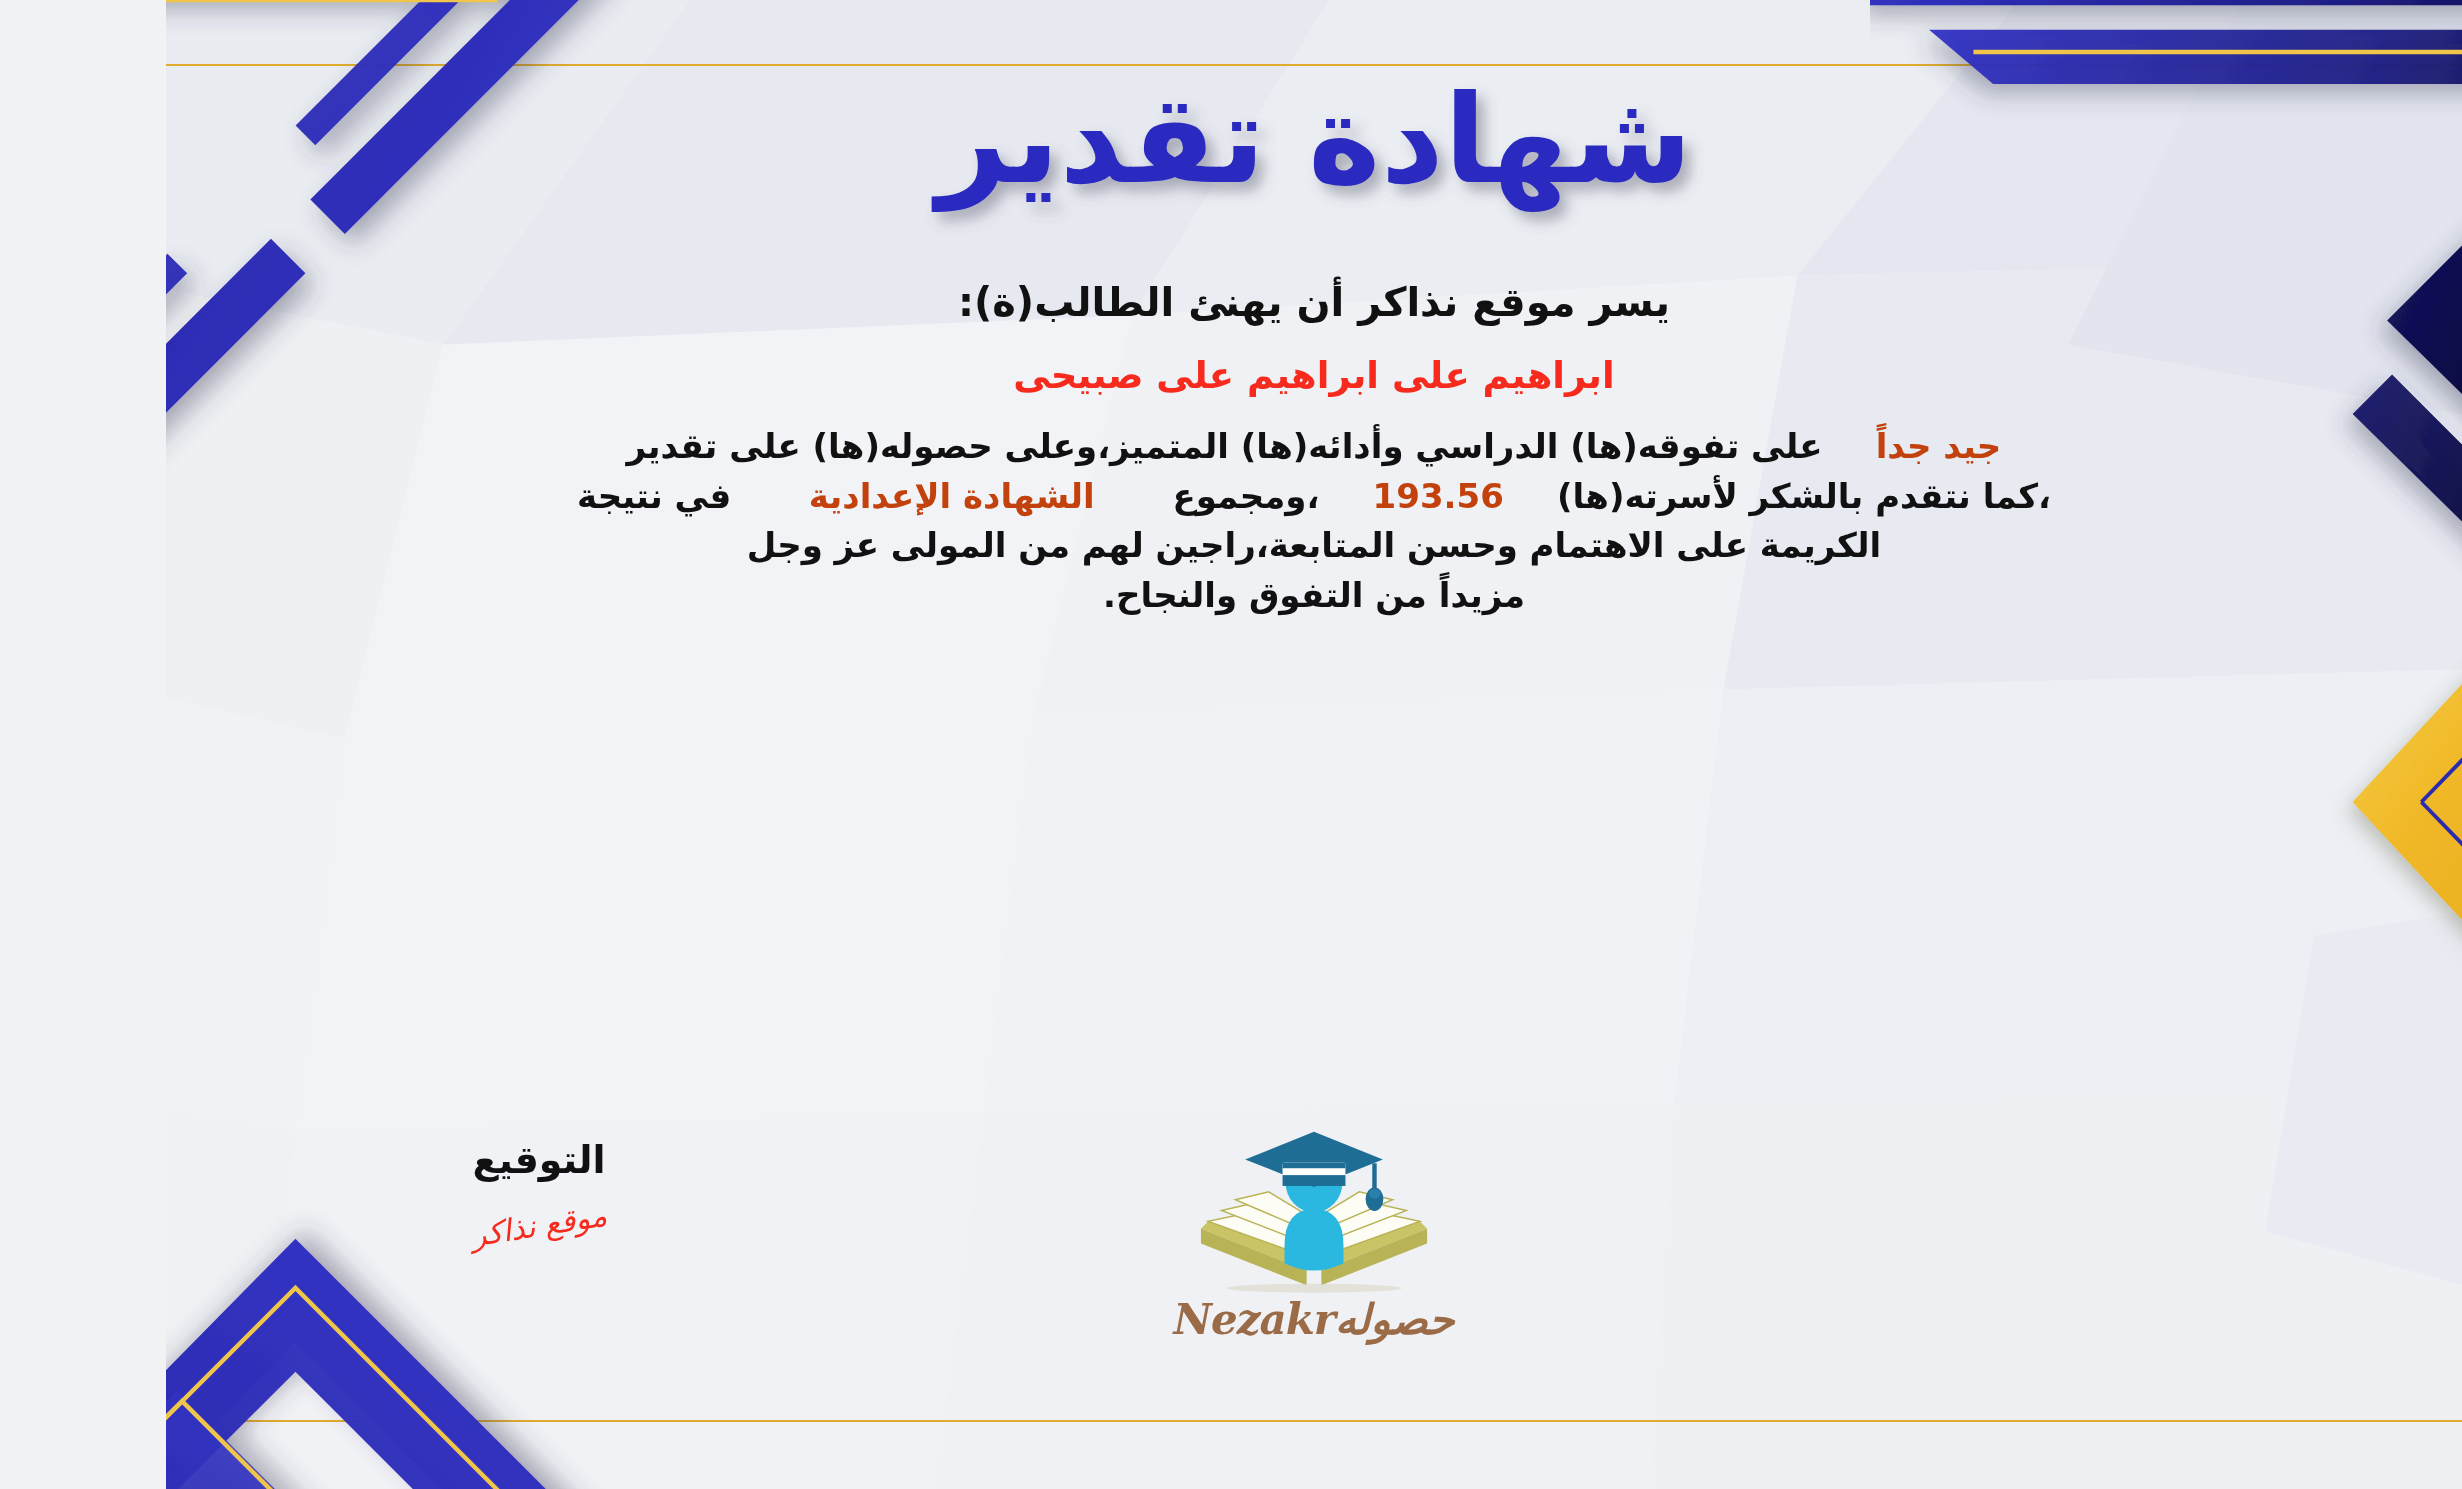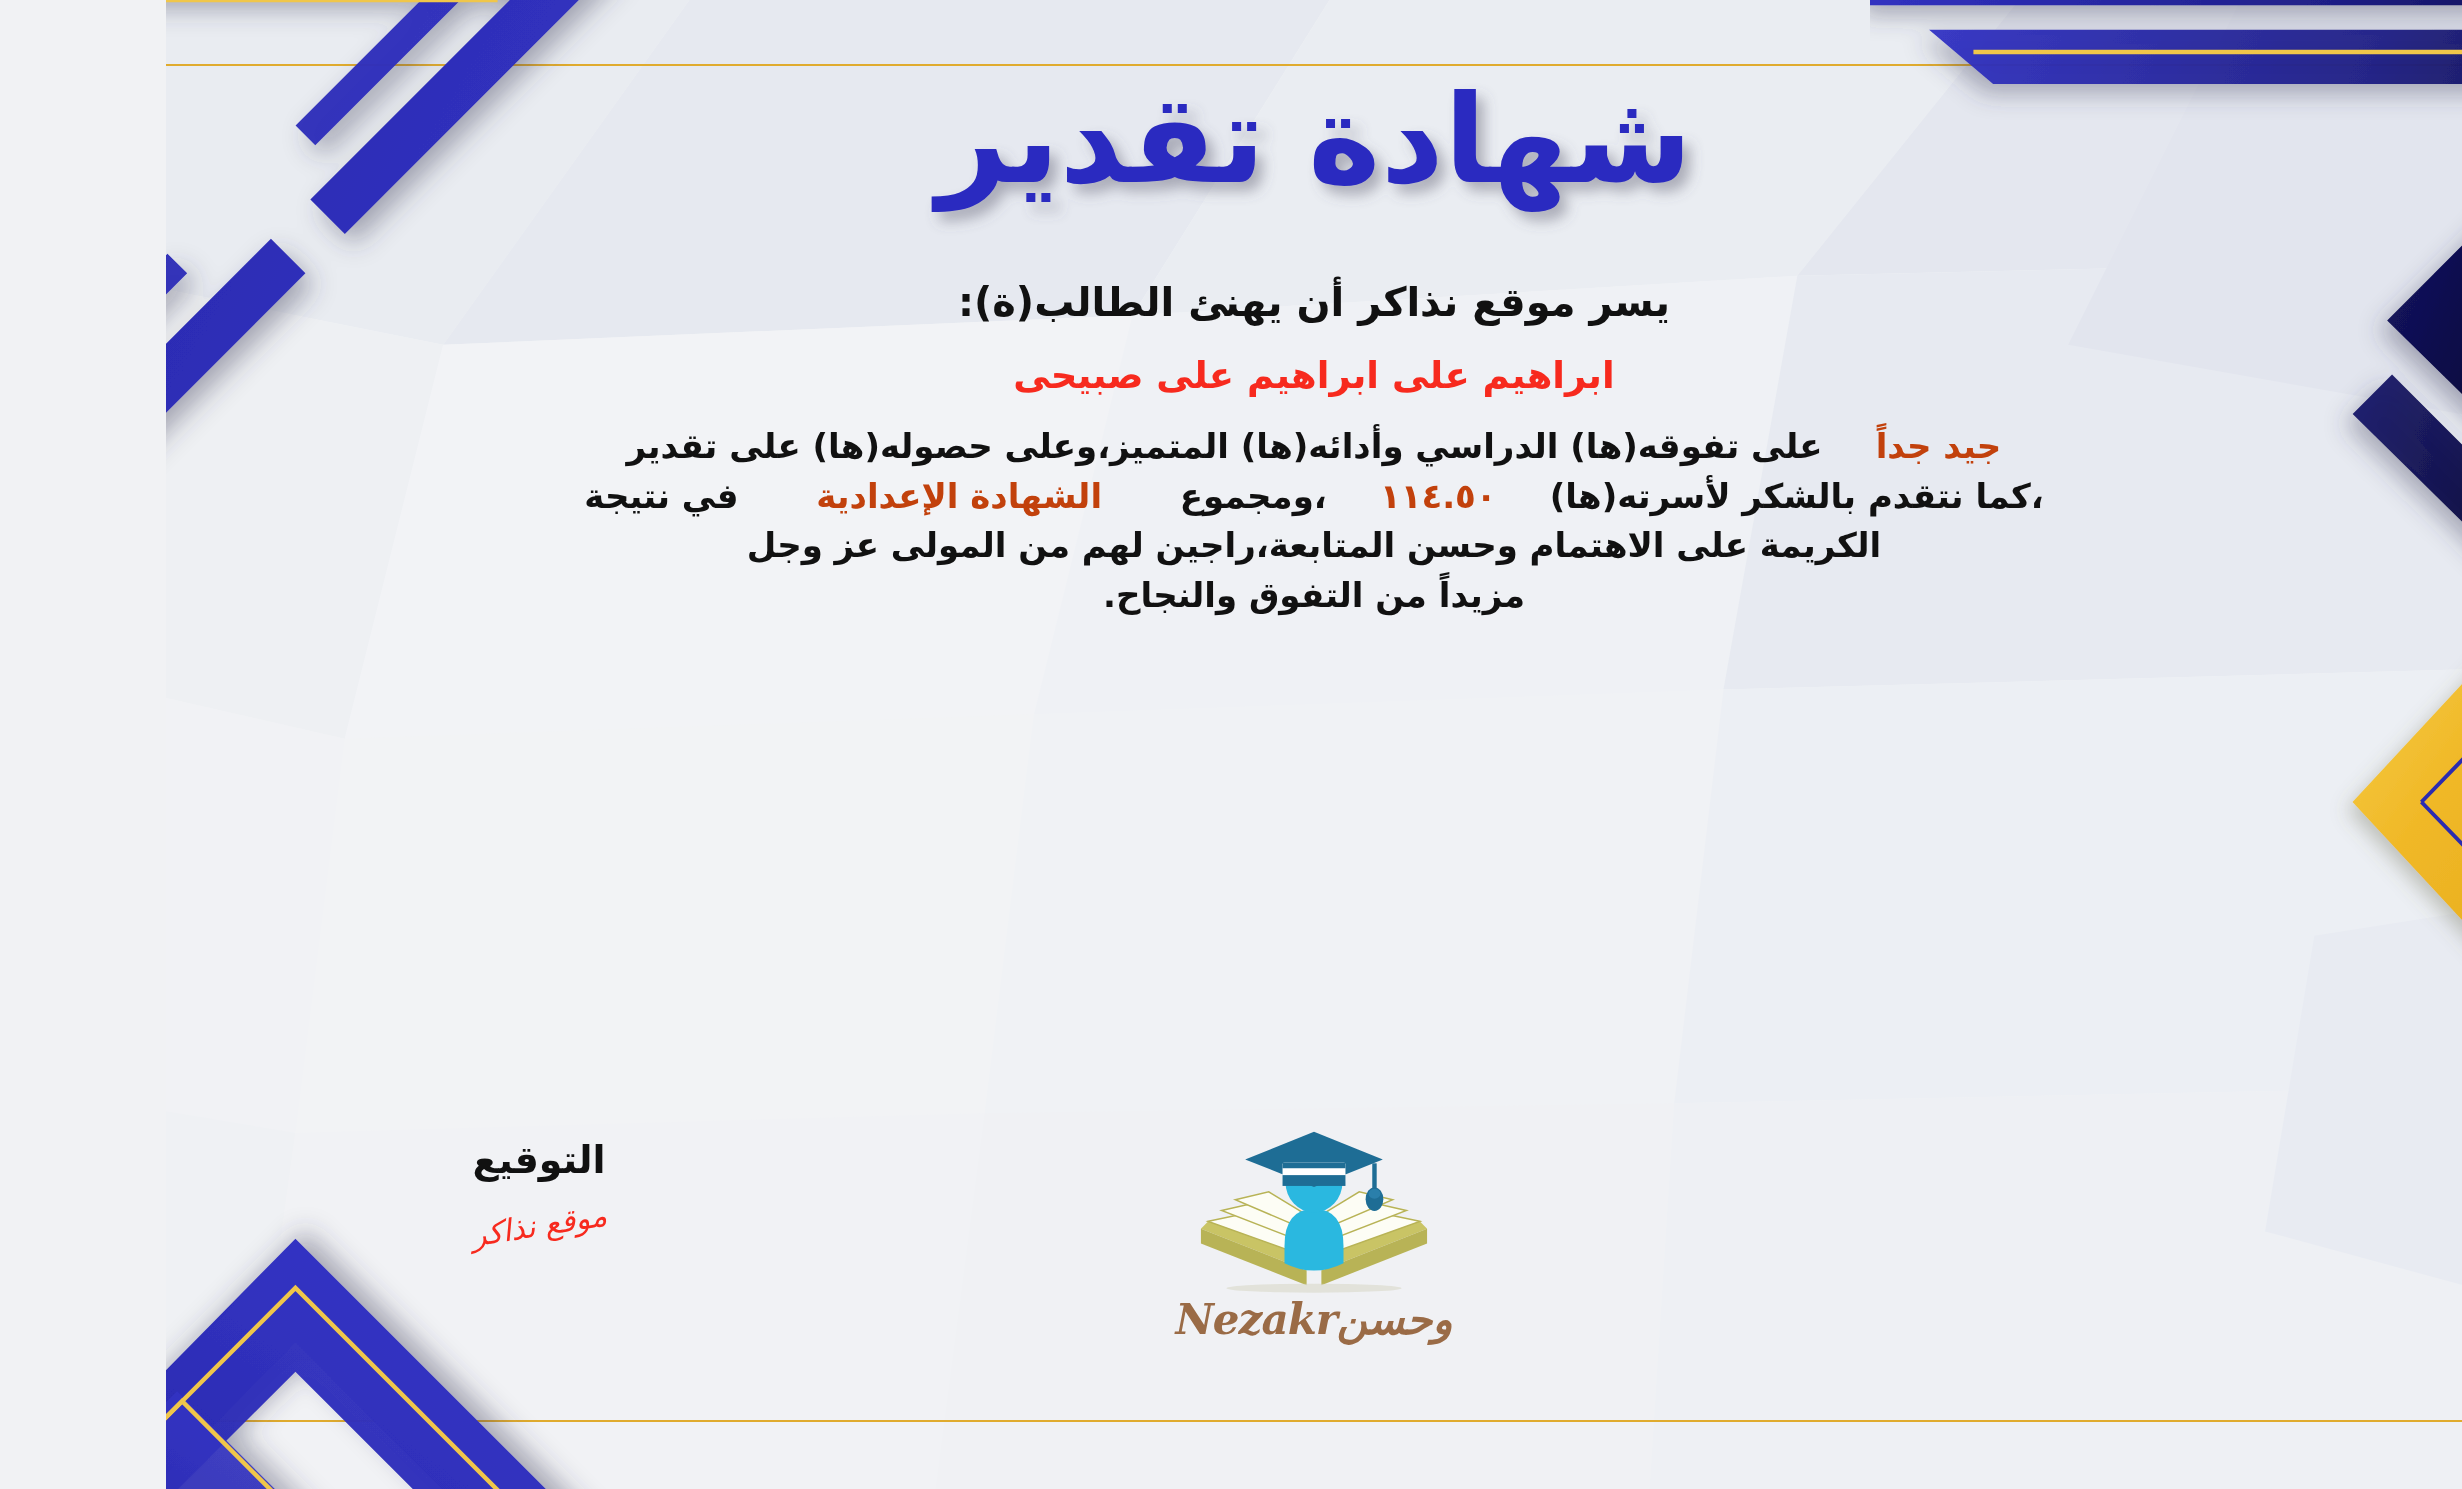--- a/index.html
+++ b/index.html
@@ -288,21 +288,21 @@
 
       <div class="body-line">
         <span class="hl">جيد جداً</span>
         <span class="sp-wide"></span>
         <span>على تفوقه(ها) الدراسي وأدائه(ها) المتميز،وعلى حصوله(ها) على تقدير</span>
       </div>
 
       <div class="body-line">
         <span>،كما نتقدم بالشكر لأسرته(ها)</span>
         <span class="sp-wide"></span>
-        <span class="hl">١١٤.٥٠</span>
+        <span class="hl">193.56</span>
         <span class="sp-wide"></span>
         <span>،ومجموع</span>
         <span class="sp-xwide"></span>
         <span class="hl">الشهادة الإعدادية</span>
         <span class="sp-xwide"></span>
         <span>في نتيجة</span>
       </div>
 
       <div class="body-line">الكريمة على الاهتمام وحسن المتابعة،راجين لهم من المولى عز وجل</div>
 
@@ -341,17 +341,17 @@
       <g>
         <polygon points="260,18 400,74 260,130 120,74" fill="#1e6d95"></polygon>
         <rect x="196" y="80" width="128" height="42" rx="4" fill="#ffffff"></rect>
         <rect x="196" y="80" width="128" height="12" fill="#1e6d95"></rect>
         <rect x="196" y="106" width="128" height="22" fill="#1e6d95"></rect>
         <line x1="383" y1="82" x2="383" y2="140" stroke="#1e6d95" stroke-width="9"></line>
         <ellipse cx="383" cy="155" rx="18" ry="24" fill="#1e6d95"></ellipse>
         <ellipse cx="383" cy="144" rx="12" ry="10" fill="#2a7fab"></ellipse>
       </g>
     </svg>
-    <div class="logo-wordmark"><span>وحسن</span><span>Nezakr</span></div>
+    <div class="logo-wordmark"><span>حصوله</span><span>Nezakr</span></div>
   </div>
 
 </div>
 
 
 </body></html>

